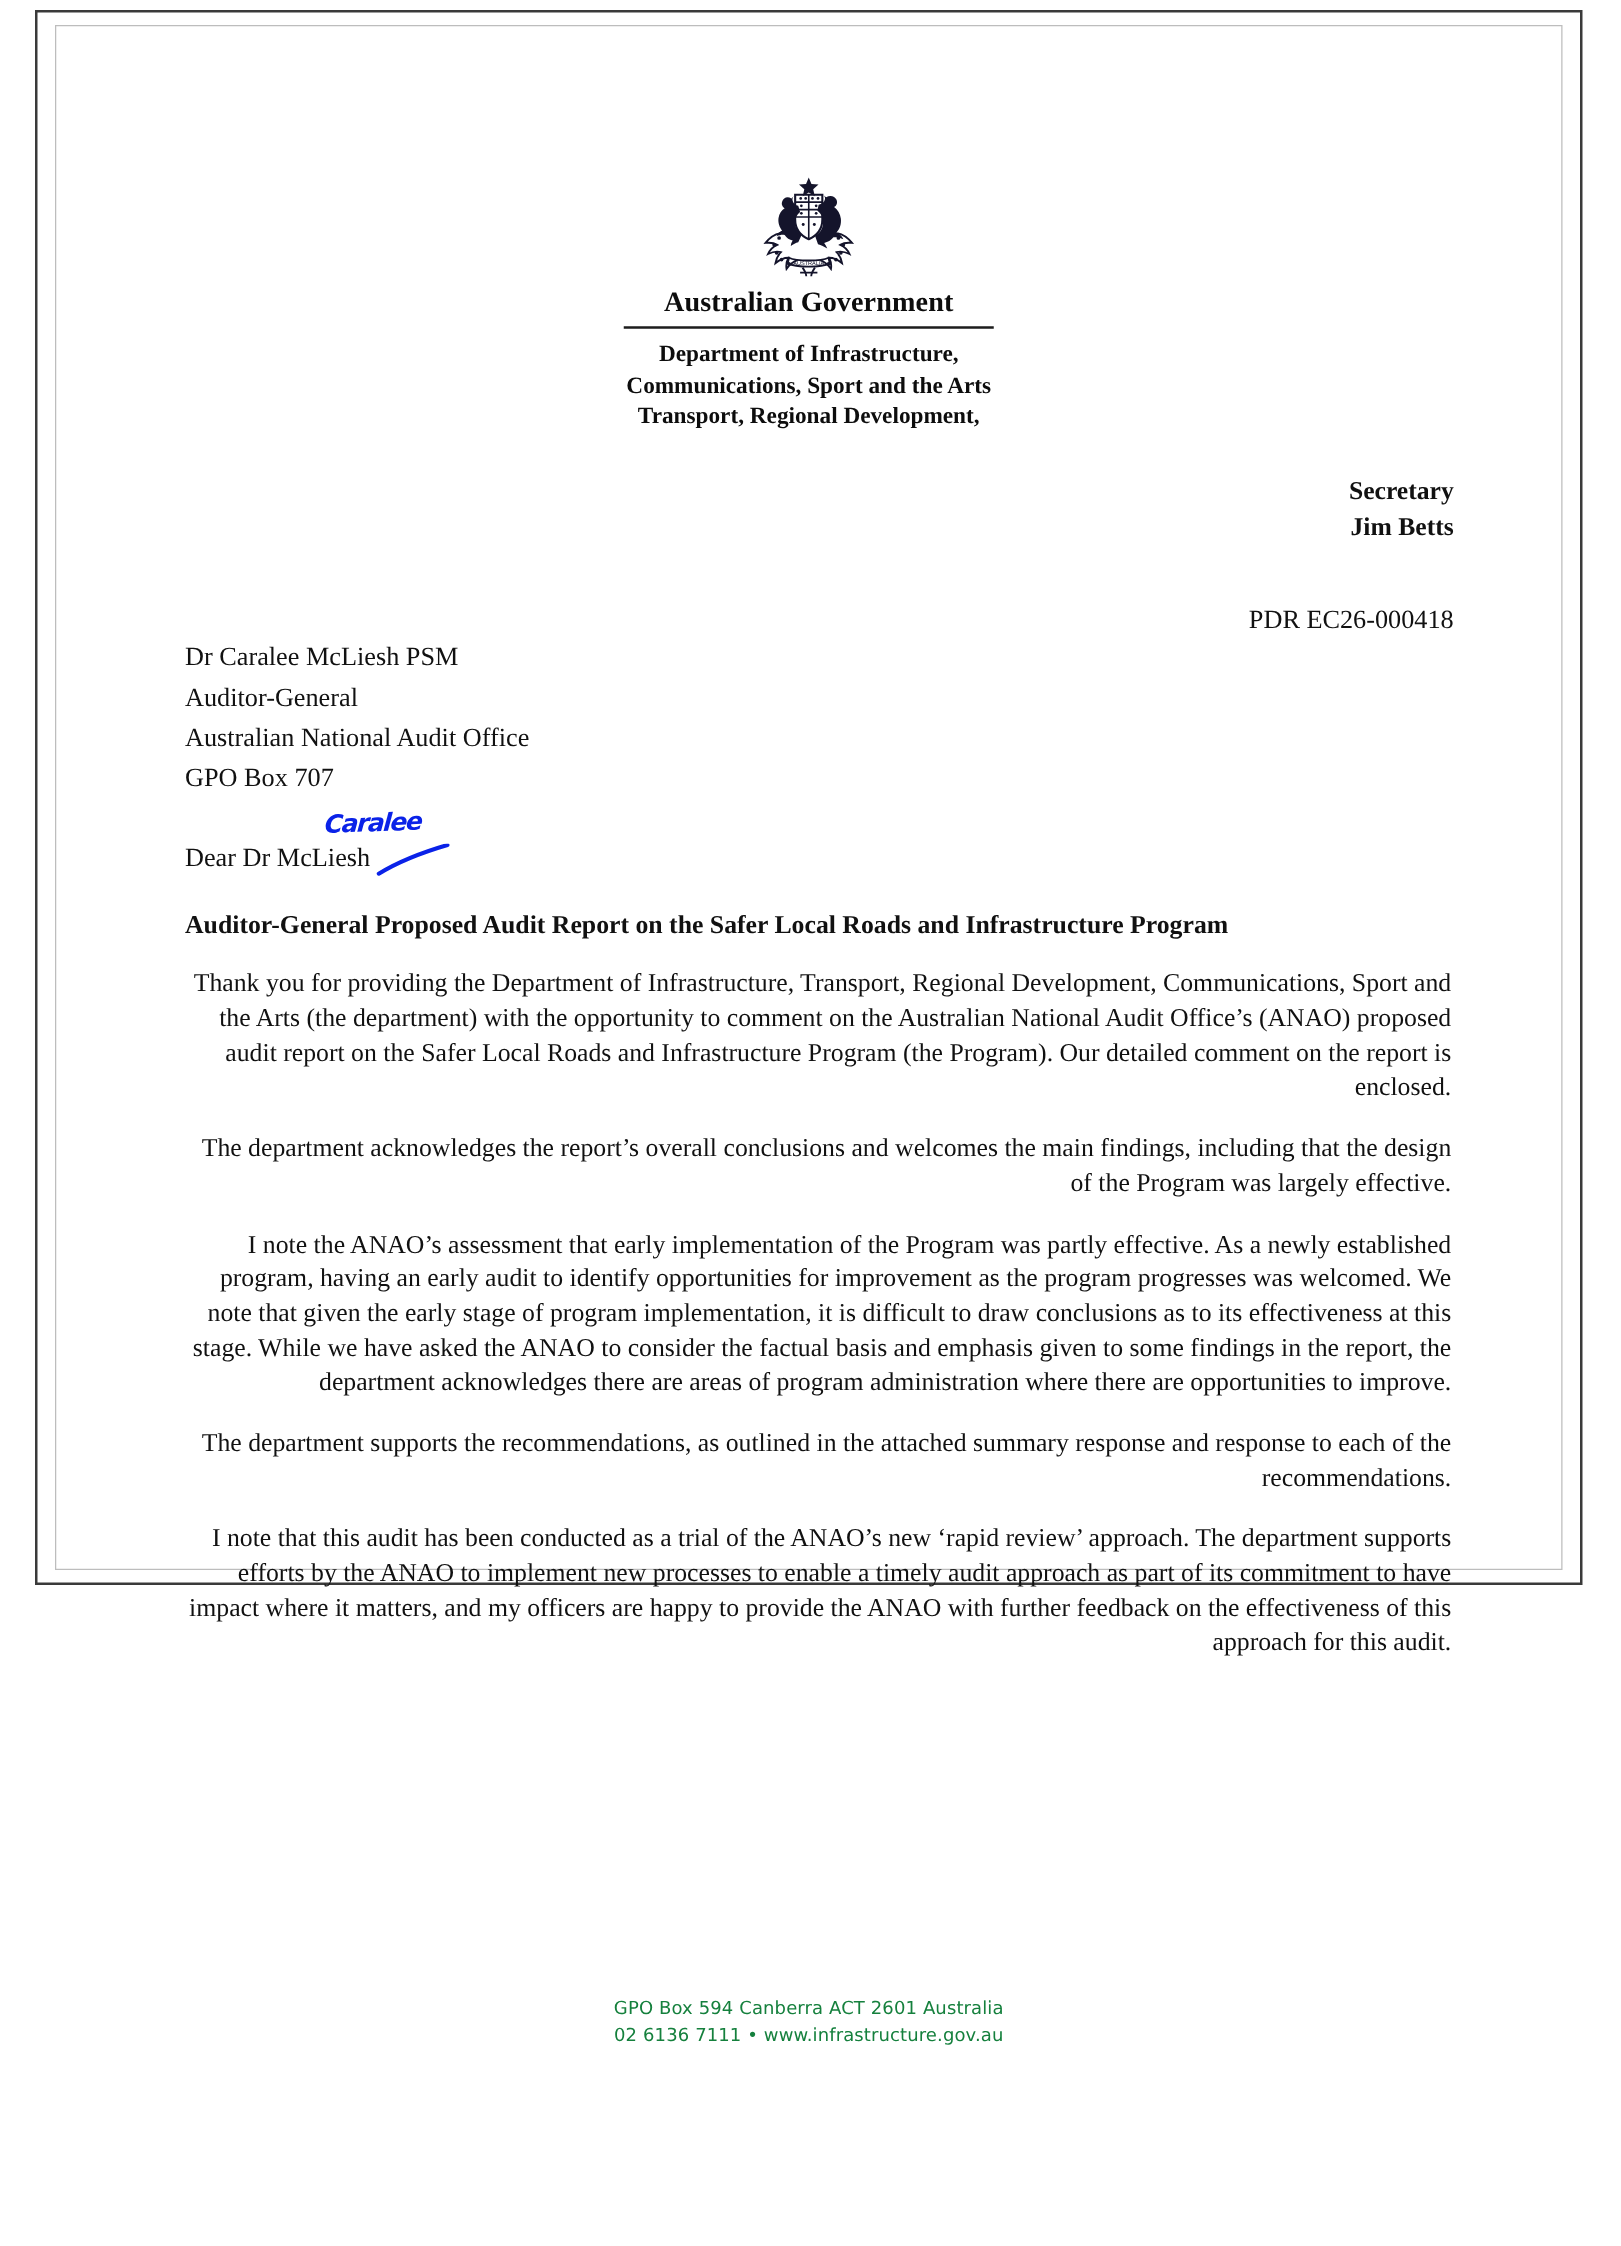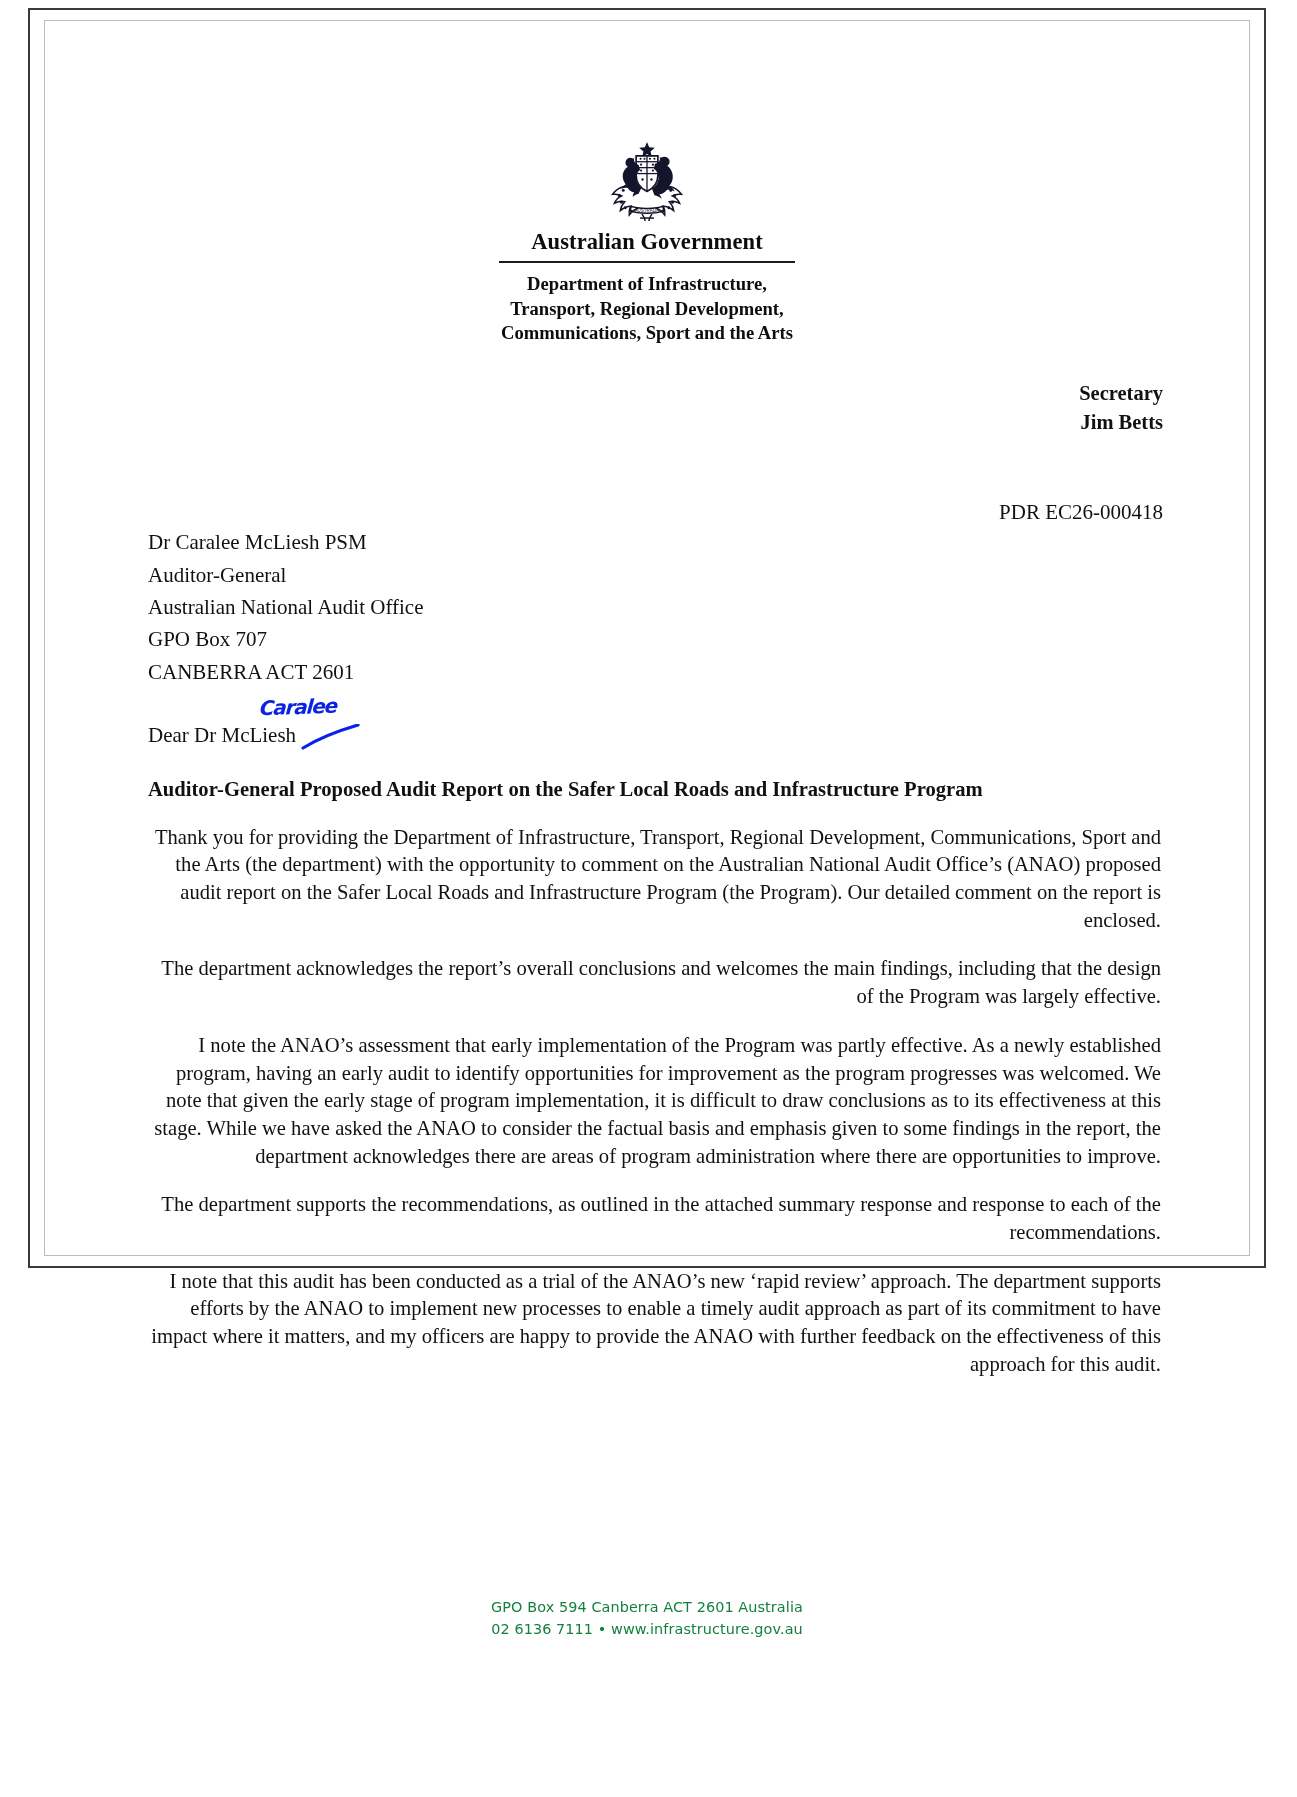--- a/index.html
+++ b/index.html
@@ -85,21 +85,21 @@
   .sig-block {
     margin-top: 33px;
     padding-right: 86px;
     text-align: right;
     font-size: 20.5px;
     font-weight: bold;
     line-height: 1.42;
   }
 
   .ref-line {
-    margin-top: 62px;
+    margin-top: 45px;
     padding-right: 86px;
     text-align: right;
     font-size: 21px;
     line-height: 1.3;
   }
 
   
   .body-col {
     margin-left: 103px;
     margin-right: 88px;
@@ -230,40 +230,39 @@
             <path d="M92 160 h28" stroke="#14142b" stroke-width="3"></path>
           </g>
         </svg>
 
         <div class="aus-gov">Australian Government</div>
 
         <div class="rule"></div>
 
         <div class="dept-lines">
           <div>Department of Infrastructure,</div>
+          <div>Communications, Sport and the Arts</div>
           <div>Transport, Regional Development,</div>
-          <div>Communications, Sport and the Arts</div>
         </div>
       </div>
 
       <div class="sig-block">
         <div>Secretary</div>
         <div>Jim Betts</div>
       </div>
 
       <div class="ref-line">PDR EC26-000418</div>
 
       <div class="body-col">
 
         <div class="address-block">
           <div class="addr-line">Dr Caralee McLiesh PSM</div>
           <div class="addr-line">Auditor-General</div>
           <div class="addr-line">Australian National Audit Office</div>
           <div class="addr-line">GPO Box 707</div>
-          <div class="addr-line">CANBERRA ACT 2601</div>
         </div>
 
         <div class="salutation-wrap">
           <div class="salutation">
             <span>Dear Dr McLiesh</span>
             <span class="handwrite">Caralee</span>
             <svg class="strike" viewBox="0 0 62 26" aria-hidden="true">
               <path d="M3 24 C16 16, 34 8, 58 1" stroke="#0a22e8" stroke-width="3.2" fill="none" stroke-linecap="round"></path>
             </svg>
           </div>

